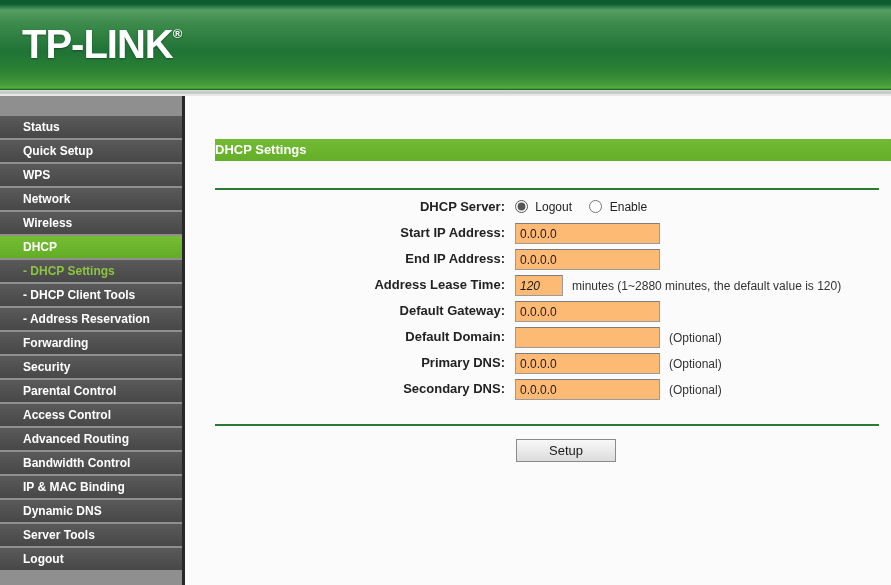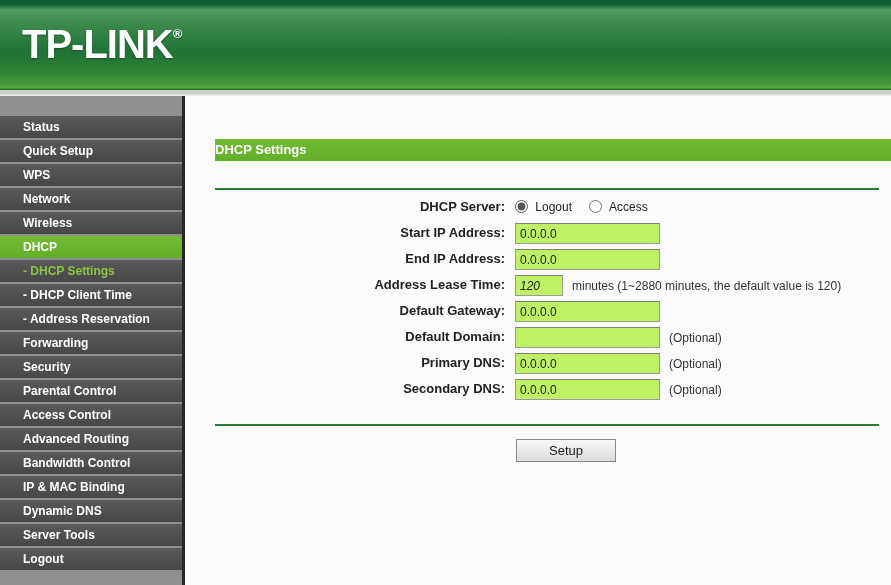--- a/index.html
+++ b/index.html
@@ -63,21 +63,21 @@
   #rule-bottom { top:328px; }
 
   .form-row { position:absolute; left:0; width:706px; height:26px; }
   .form-label {
     position:absolute; left:0; top:0; width:320px; height:26px; line-height:22px;
     text-align:right; font-size:13px; font-weight:bold; color:#222;
   }
   .form-ctrl { position:absolute; left:330px; top:0; height:26px; line-height:22px; white-space:nowrap; }
   .txt {
     height:21px; border:1px solid #9b9b9b; border-top-color:#7d7d7d;
-    background:#bef264; font-family:"Liberation Sans","DejaVu Sans",sans-serif;
+    background:#fdba74; font-family:"Liberation Sans","DejaVu Sans",sans-serif;
     font-size:12px; color:#1a1a1a; padding:0 4px; vertical-align:middle;
   }
   .txt.ip { width:145px; }
   .txt.short { width:48px;font-style:italic; }
   .note { font-size:12px; color:#333; margin-left:9px; vertical-align:middle; }
   .radio-group { font-size:12px; color:#222; }
   .radio-group input { vertical-align:-2px; accent-color:#555; margin-right:4px; }
   .radio-group label { margin-right:14px; }
 
   #save-btn {
@@ -98,21 +98,21 @@
   <div id="silver-strip"></div>
 
   <div id="sidebar">
     <div class="side-item">Status</div>
     <div class="side-item">Quick Setup</div>
     <div class="side-item">WPS</div>
     <div class="side-item">Network</div>
     <div class="side-item">Wireless</div>
     <div class="side-item active">DHCP</div>
     <div class="side-item sub sub-active">- DHCP Settings</div>
-    <div class="side-item sub">- DHCP Client Time</div>
+    <div class="side-item sub">- DHCP Client Tools</div>
     <div class="side-item sub">- Address Reservation</div>
     <div class="side-item">Forwarding</div>
     <div class="side-item">Security</div>
     <div class="side-item">Parental Control</div>
     <div class="side-item">Access Control</div>
     <div class="side-item">Advanced Routing</div>
     <div class="side-item">Bandwidth Control</div>
     <div class="side-item">IP &amp; MAC Binding</div>
     <div class="side-item">Dynamic DNS</div>
     <div class="side-item">Server Tools</div>
@@ -124,21 +124,21 @@
 
     <div id="title-bar">DHCP Settings</div>
     <div class="green-rule" id="rule-top"></div>
 
     <div class="form-row" style="top:100px">
       <div class="form-label">DHCP Server:</div>
       <div class="form-ctrl radio-group">
         <input type="radio" name="dhcpserver" id="r-disable" checked="" style="">
         <label for="r-disable">Logout</label>
         <input type="radio" name="dhcpserver" id="r-enable" style="">
-        <label for="r-enable">Access</label>
+        <label for="r-enable">Enable</label>
       </div>
     </div>
 
     <div class="form-row" style="top:126px">
       <div class="form-label">Start IP Address:</div>
       <div class="form-ctrl">
         <input class="txt ip" type="text" value="0.0.0.0" style="">
       </div>
     </div>
 

